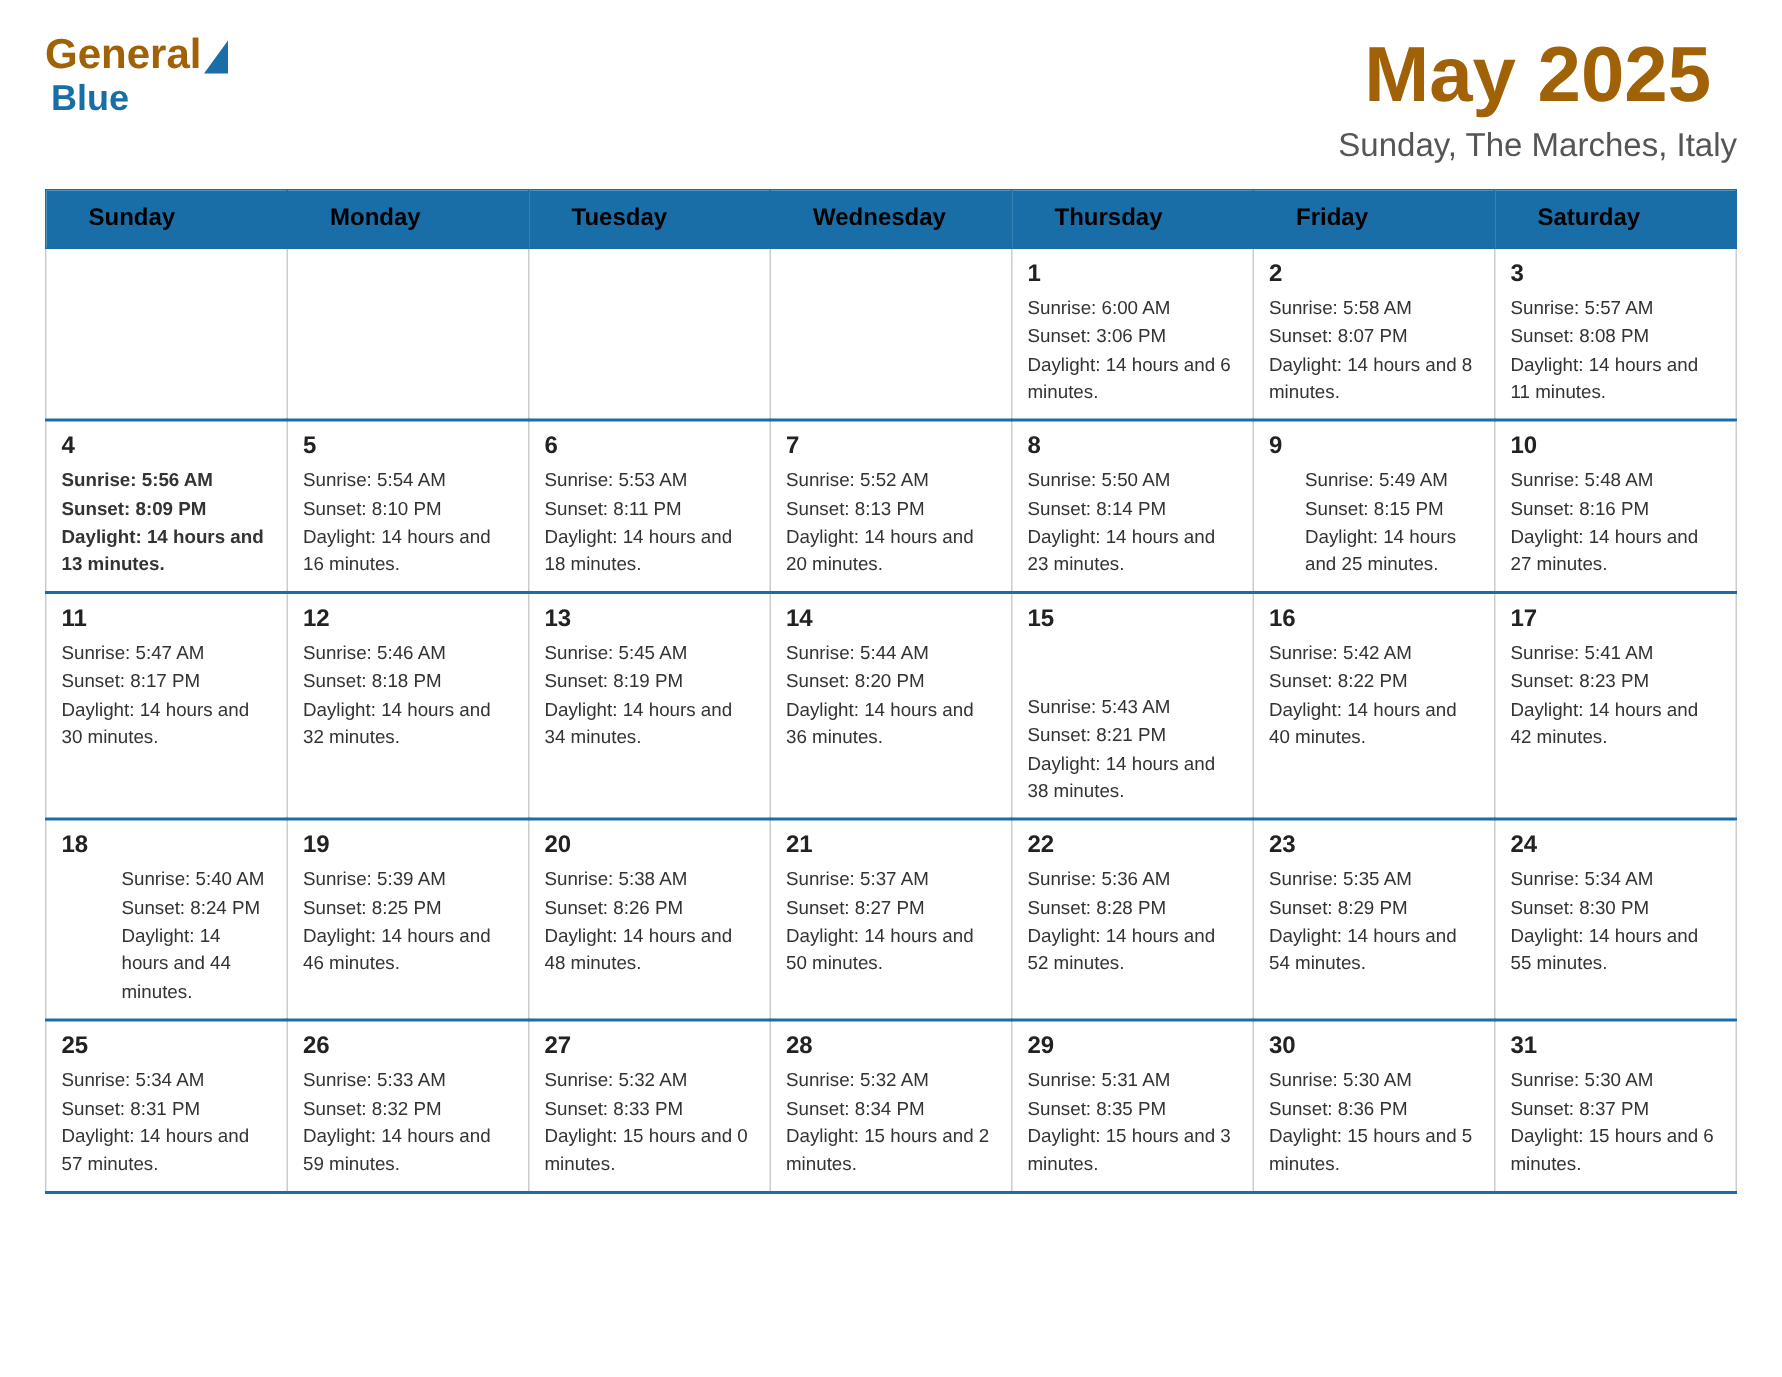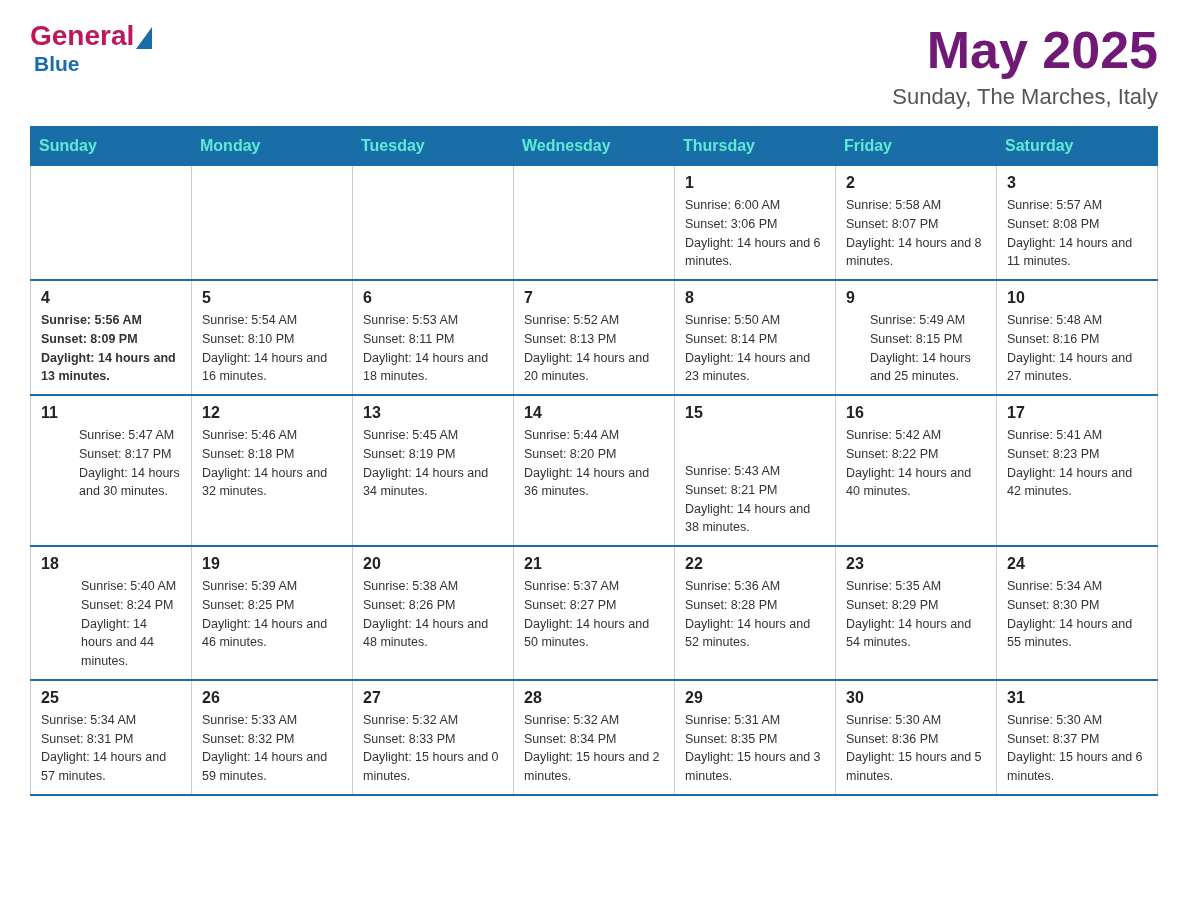--- a/index.html
+++ b/index.html
@@ -22,61 +22,62 @@
       flex-direction: column;
       align-items: flex-start;
     }
     .logo-top {
       display: flex;
       align-items: center;
     }
     .logo-general {
       font-size: 28px;
       font-weight: bold;
-      color: #be185d;
+      color: #a16207;
     }
     .logo-triangle {
       width: 0;
       height: 0;
       border-left: 16px solid transparent;
       border-right: 0px solid transparent;
       border-bottom: 22px solid #1a6ea8;
       margin-left: 2px;
       margin-top: 4px;
     }
     .logo-blue {
-      font-size: 21px;
+      font-size: 24px;
       font-weight: bold;
       color: #1a6ea8;
       margin-left: 4px;
     }
     .title-area {
       text-align: right;
     }
     .month-title {
       font-size: 52px;
       font-weight: bold;
-      color: #701a75;
+      color: #a16207;
+      text-align: center;
     }
     .location-title {
       font-size: 22px;
       color: #555;
       margin-top: 4px;
     }
     .calendar {
       width: 100%;
       border-collapse: collapse;
       margin-top: 16px;
     }
     .calendar thead tr th {
       background-color: #1a6ea8;
-      color: #5eead4;
+      color: #000000;
       font-size: 16px;
       font-weight: bold;
-      padding: 10px 8px;
+      padding: 10px 28px;
       text-align: left;
       border: 1px solid #1a6ea8;
     }
     .calendar tbody tr td {
       vertical-align: top;
       padding: 8px 10px;
       border: 1px solid #ccc;
       width: 14.28%;
       min-height: 100px;
       font-size: 13px;
@@ -194,21 +195,21 @@
         <td>
           <div class="day-number">10</div>
           <div class="day-info" style="white-space: pre-line;">Sunrise: 5:48 AM
 Sunset: 8:16 PM
 Daylight: 14 hours and 27 minutes.</div>
         </td>
       </tr>
       <tr>
         <td>
           <div class="day-number">11</div>
-          <div class="day-info" style="white-space: pre-line; margin-left: 38px;">Sunrise: 5:47 AM
+          <div class="day-info" style="white-space: pre-line;">Sunrise: 5:47 AM
 Sunset: 8:17 PM
 Daylight: 14 hours and 30 minutes.</div>
         </td>
         <td>
           <div class="day-number">12</div>
           <div class="day-info" style="white-space: pre-line;">Sunrise: 5:46 AM
 Sunset: 8:18 PM
 Daylight: 14 hours and 32 minutes.</div>
         </td>
         <td>

